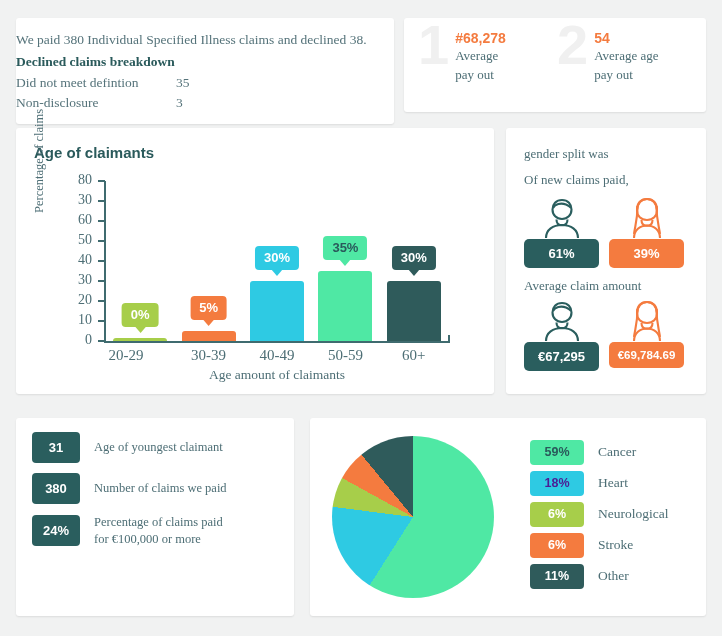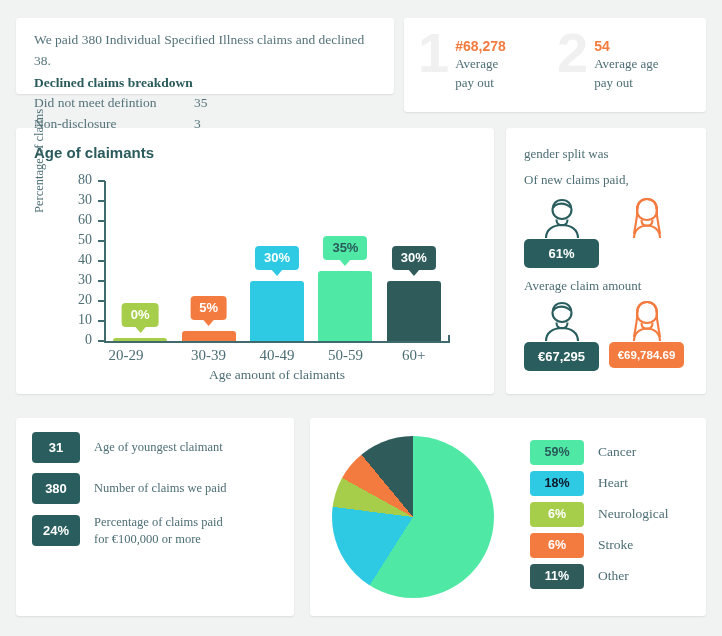--- a/index.html
+++ b/index.html
@@ -12,30 +12,30 @@
   .page { position: relative; width: 722px; height: 636px; }
 
   .panel {
     position: absolute;
     background: #ffffff;
     border-radius: 3px;
     box-shadow: 0 1px 2px rgba(0,0,0,0.09);
   }
 
   
-  #panel-summary { left: 16px; top: 18px; width: 378px; height: 76px; padding: 12px 18px; }
+  #panel-summary { left: 16px; top: 18px; width: 378px; height: 106px; padding: 12px 0; }
   .sum-line { color: #55737a; font-size: 13.5px; line-height: 1.55; }
   .sum-head { color: #2a5a5b; font-size: 13.5px; font-weight: bold; line-height: 1.6; }
   .sum-row { display: flex; line-height: 1.55; }
   .sum-row .lbl { color: #55737a; font-size: 13.5px; width: 160px; }
   .sum-row .val { color: #55737a; font-size: 13.5px; }
 
   
   #panel-stats { left: 404px; top: 18px; width: 302px; height: 94px; }
-  .stats-wrap { display: flex; height: 100%; padding: 8px 10px 8px 14px; }
+  .stats-wrap { display: flex; height: 100%; padding: 0 10px 8px 14px; }
   .stat-item { display: flex; align-items: flex-start; flex: 1; }
   .stat-num {
     font-family: "Liberation Sans", sans-serif;
     font-weight: bold; font-size: 56px; color: #f0f0f0;
     line-height: 0.95; margin-right: 8px; letter-spacing: -2px;
   }
   .stat-body { padding-top: 11px; }
   .stat-value {
     font-family: "Liberation Sans", sans-serif;
     font-weight: bold; font-size: 14px; color: #f47b3f; line-height: 1.3;
@@ -242,20 +242,21 @@
         <div class="gender-icon">
           <svg width="46" height="44" viewBox="0 0 46 44">
             <path d="M23 4 c-6.5 0 -10 4.5 -10 11 c0 6 4 10 10 10 c6 0 10 -4 10 -10 C33 8.5 29.5 4 23 4 z" fill="none" stroke="#f47b3f" stroke-width="2.1"></path>
             <path d="M13 15 c1 -8 5 -11 10 -11 c5 0 9 3 10 11" fill="none" stroke="#f47b3f" stroke-width="2.1"></path>
             <path d="M13.5 11 c0 14 -2.5 20 -3.5 28" fill="none" stroke="#f47b3f" stroke-width="2.1"></path>
             <path d="M32.5 11 c0 14 2.5 20 3.5 28" fill="none" stroke="#f47b3f" stroke-width="2.1"></path>
             <path d="M17.5 25 c0 4 2.5 5.8 5.5 5.8 c3 0 5.5 -1.8 5.5 -5.8" fill="none" stroke="#f47b3f" stroke-width="2.1"></path>
             <path d="M10 43 c0 -8 6 -12.5 13 -12.5 c7 0 13 4.5 13 12.5" fill="none" stroke="#f47b3f" stroke-width="2.1"></path>
           </svg>
         </div>
+        <div class="gender-badge" style="background:#f47b3f">39%</div>
       </div>
     </div>
 
     <div class="gender-sub">Average claim amount</div>
 
     <div class="gender-row">
       <div class="gender-cell">
         <div class="gender-icon">
           <svg width="46" height="44" viewBox="0 0 46 44">
             <path d="M23 5 c-6 0 -9.5 4 -9.5 9.5 c0 5.5 4 9.5 9.5 9.5 c5.5 0 9.5 -4 9.5 -9.5 C32.5 9 29 5 23 5 z" fill="none" stroke="#2a5e5e" stroke-width="2.1"></path>
@@ -301,21 +302,21 @@
 
   <div class="panel" id="panel-pie">
     <div class="pie-wrap">
       <div class="pie" id="pie-shape" style="background: conic-gradient(rgb(79, 232, 164) 0%, rgb(79, 232, 164) 59%, rgb(46, 202, 227) 59%, rgb(46, 202, 227) 77%, rgb(167, 206, 74) 77%, rgb(167, 206, 74) 83%, rgb(244, 123, 63) 83%, rgb(244, 123, 63) 89%, rgb(47, 91, 91) 89%, rgb(47, 91, 91) 100%);"></div>
       <div class="legend" id="legend-host">
           <div class="legend-row">
             <div class="legend-badge" style="background: rgb(79, 232, 164); color: rgb(42, 90, 91);">59%</div>
             <div class="legend-label">Cancer</div>
           </div>
           <div class="legend-row">
-            <div class="legend-badge" style="background: rgb(46, 202, 227); color: #0f172a;">18%</div>
+            <div class="legend-badge" style="background: rgb(46, 202, 227); color: #4c1d95;">18%</div>
             <div class="legend-label">Heart</div>
           </div>
           <div class="legend-row">
             <div class="legend-badge" style="background: rgb(167, 206, 74); color: rgb(255, 255, 255);">6%</div>
             <div class="legend-label">Neurological</div>
           </div>
           <div class="legend-row">
             <div class="legend-badge" style="background: rgb(244, 123, 63); color: rgb(255, 255, 255);">6%</div>
             <div class="legend-label">Stroke</div>
           </div>

